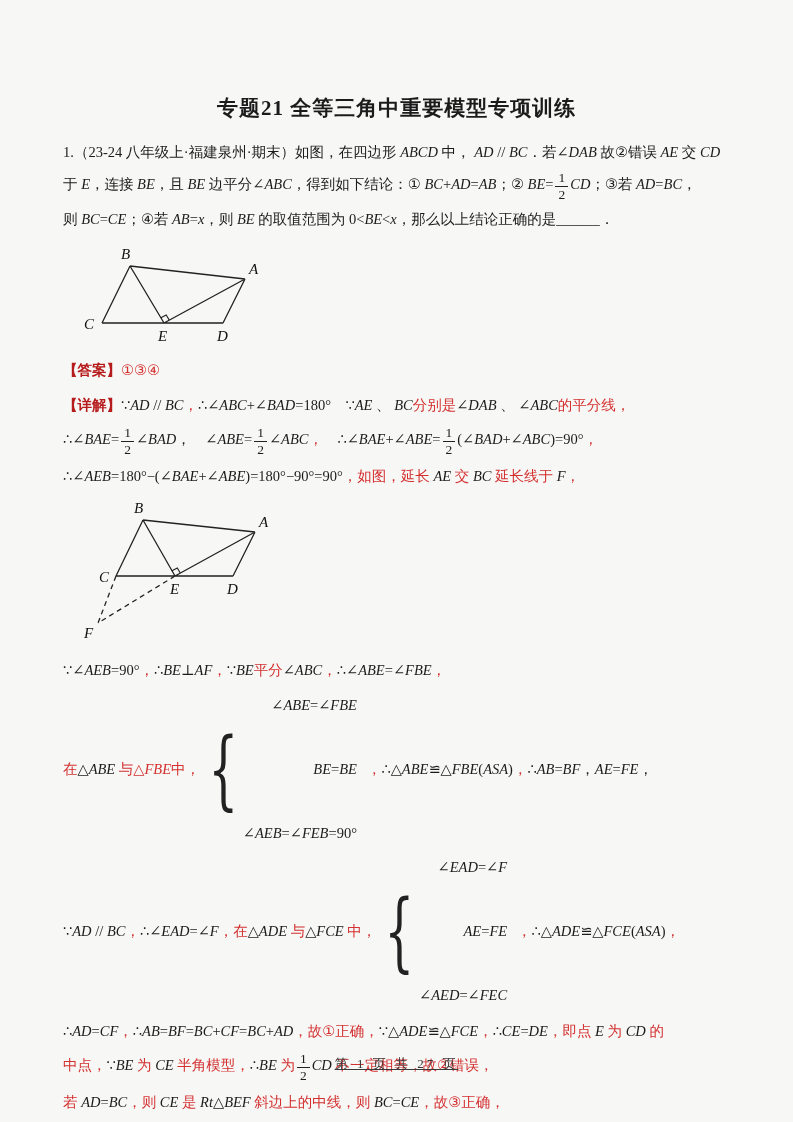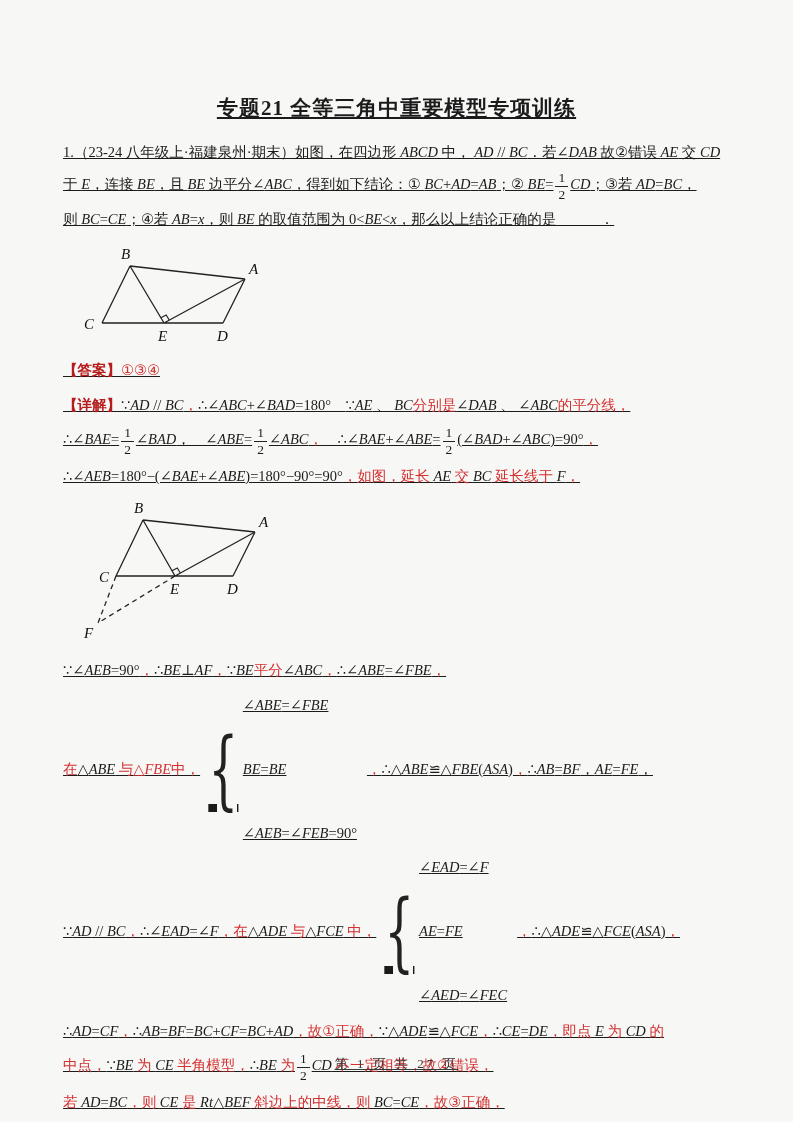--- a/index.html
+++ b/index.html
@@ -2,41 +2,41 @@
 <html><head>
 <meta charset="utf-8">
 <style>
   html,body{margin:0;padding:0;}
   body{
     width:793px;height:1122px;position:relative;overflow:hidden;
     background:#f7f7f6;color:#1b1b1b;
     font-family:"Liberation Serif","DejaVu Serif","DejaVu Sans",serif;
     font-size:14.5px;
   }
-  .content{padding:94px 63px 0 63px;text-decoration:underline;}
+  .content{padding:94px 63px 0 63px;}
   .title{text-align:center;font-size:21px;font-weight:bold;letter-spacing:1px;}
   .intro{margin-top:18px;font-weight:bold;font-size:14.5px;line-height:34px;}
   .intro .ind{text-indent:2em;}
   .qblock{margin-top:14px;}
   .line{line-height:25px;white-space:nowrap;}
   .qline{margin-top:5px;}
   .sline{margin-top:7px;}
   .red{color:#d3302f;}
   .dred{color:#b71c1c;}
   .it{font-style:italic;font-family:"Liberation Serif","DejaVu Serif",serif;}
   .bold{font-weight:bold;}
   .frac{display:inline-flex;flex-direction:column;align-items:center;vertical-align:middle;
         margin:0 2px;font-style:normal;font-size:13.5px;}
   .frac .fnum{border-bottom:1px solid #222;padding:0 3px;line-height:1.15;}
   .frac .fden{line-height:1.15;}
   .fig{margin:8px 0 0 10px;}
   .bracegrp{display:flex;align-items:center;margin-top:10px;white-space:nowrap;}
   .brace{font-family:"DejaVu Serif",serif;font-size:86px;font-weight:100;line-height:0.92;
          transform:scaleX(0.55);margin:0 -8px 0 -4px;color:#222;}
-  .bracerows{display:flex;flex-direction:column;align-items:flex-start;row-gap:3px;margin-right:10px;gap:40px;}
+  .bracerows{display:flex;flex-direction:column;align-items:flex-end;row-gap:3px;margin-right:10px;gap:40px;}
   .bracerows .line{margin:0;line-height:24px;}
   .footer{position:absolute;left:0;right:0;top:1055px;text-align:center;
           font-size:13px;color:#3a3a3a;letter-spacing:3px;text-decoration:underline;}
   svg text{font-family:"Liberation Serif","DejaVu Serif",serif;}
 </style>
 </head>
 <body>
 
 <div class="content">
 

